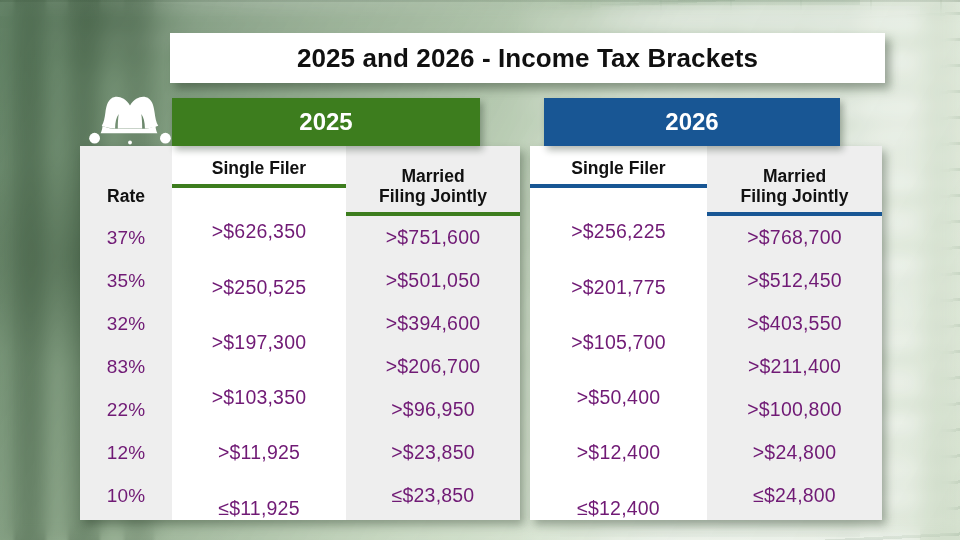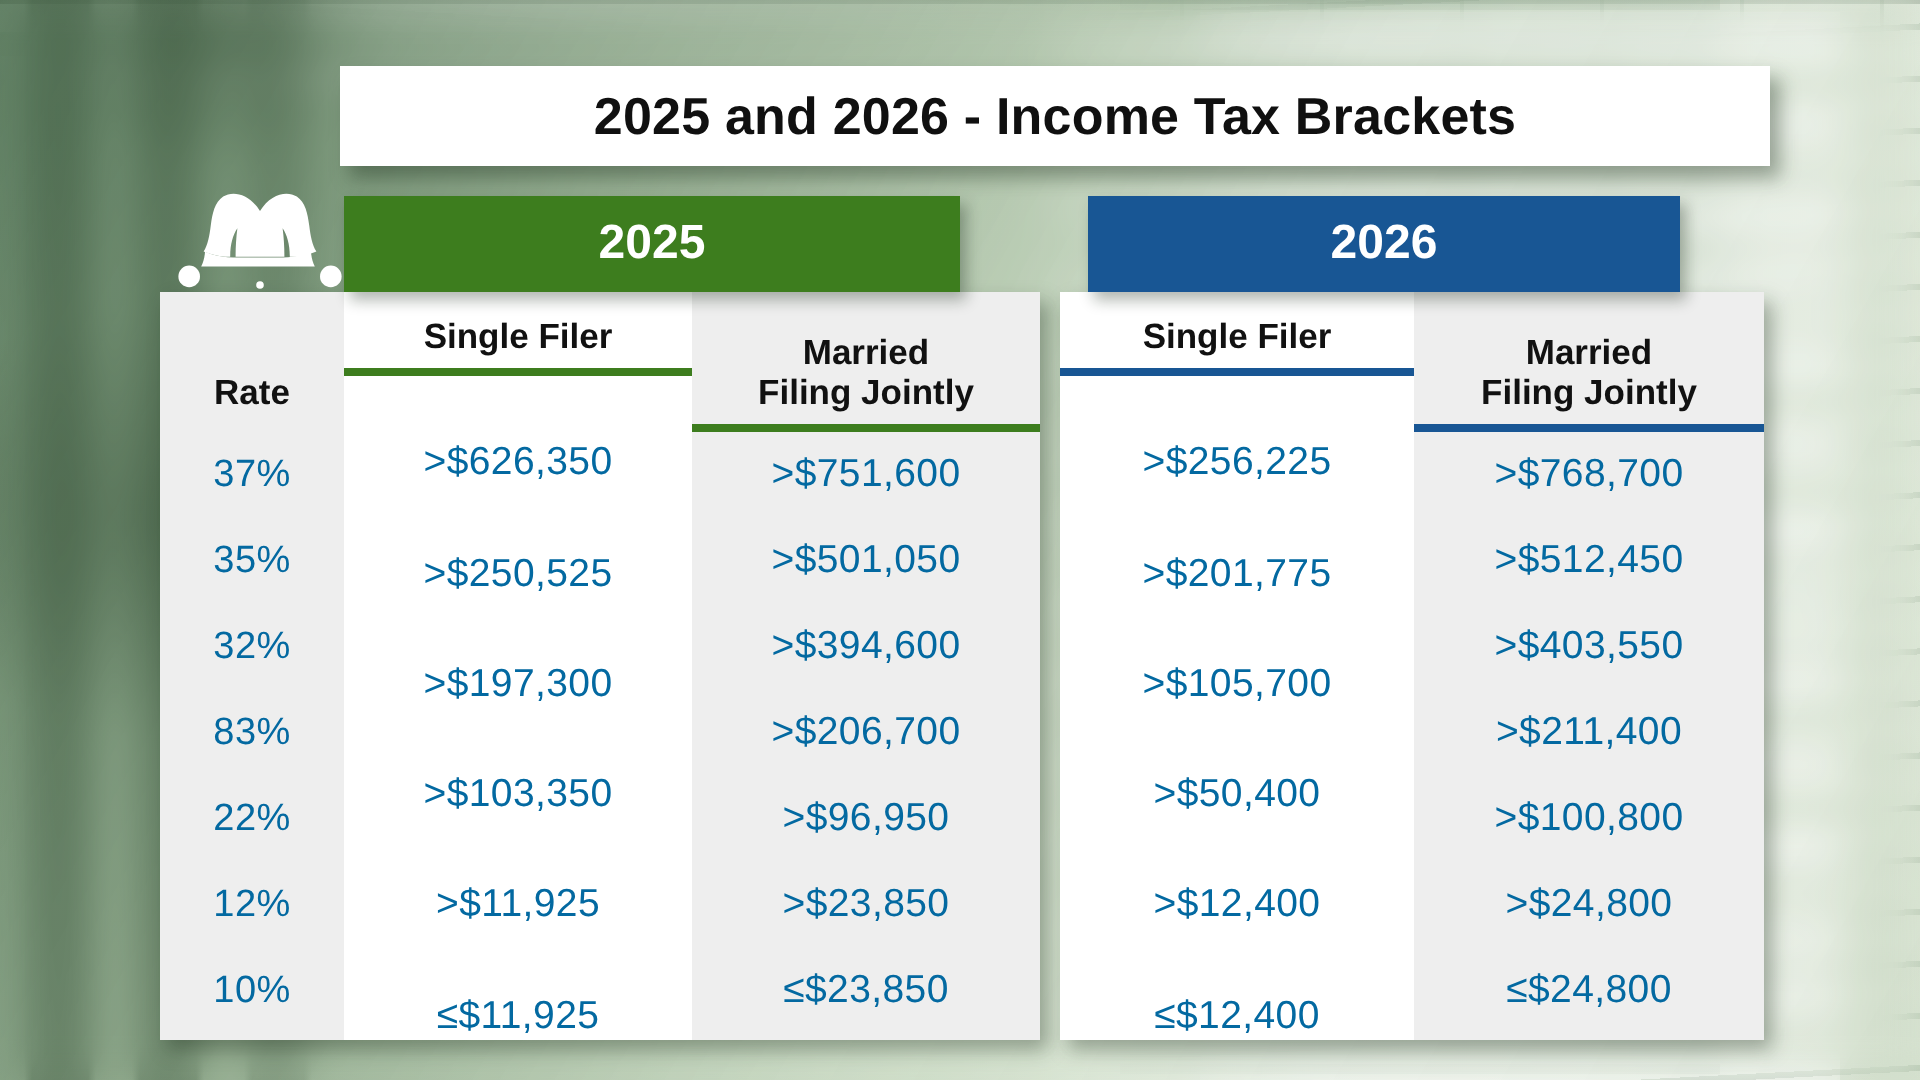--- a/index.html
+++ b/index.html
@@ -125,21 +125,21 @@
     font-size:17.5px; font-weight:bold; color:#111; line-height:1.13;
     text-align:center;
     white-space:pre-line;
   }
   .head-cell.rule-green { box-shadow:inset 0 -4px 0 0 #3d7d1e; }
   .head-cell.rule-blue  { box-shadow:inset 0 -4px 0 0 #185694; }
 
   .cell {
     height:43px;
     display:flex; align-items:center; justify-content:center;
-    font-size:19.5px; color:#0369a1; font-weight:300;
+    font-size:19.5px; color:#701a75; font-weight:300;
     letter-spacing:.2px;
   }
   .cell.rate { font-size:19px; }
 </style>
 </head>
 <body>
 
 <div id="backdrop">
   <div class="layer bg-base"></div>
   <div class="layer bg-topforms"></div>

